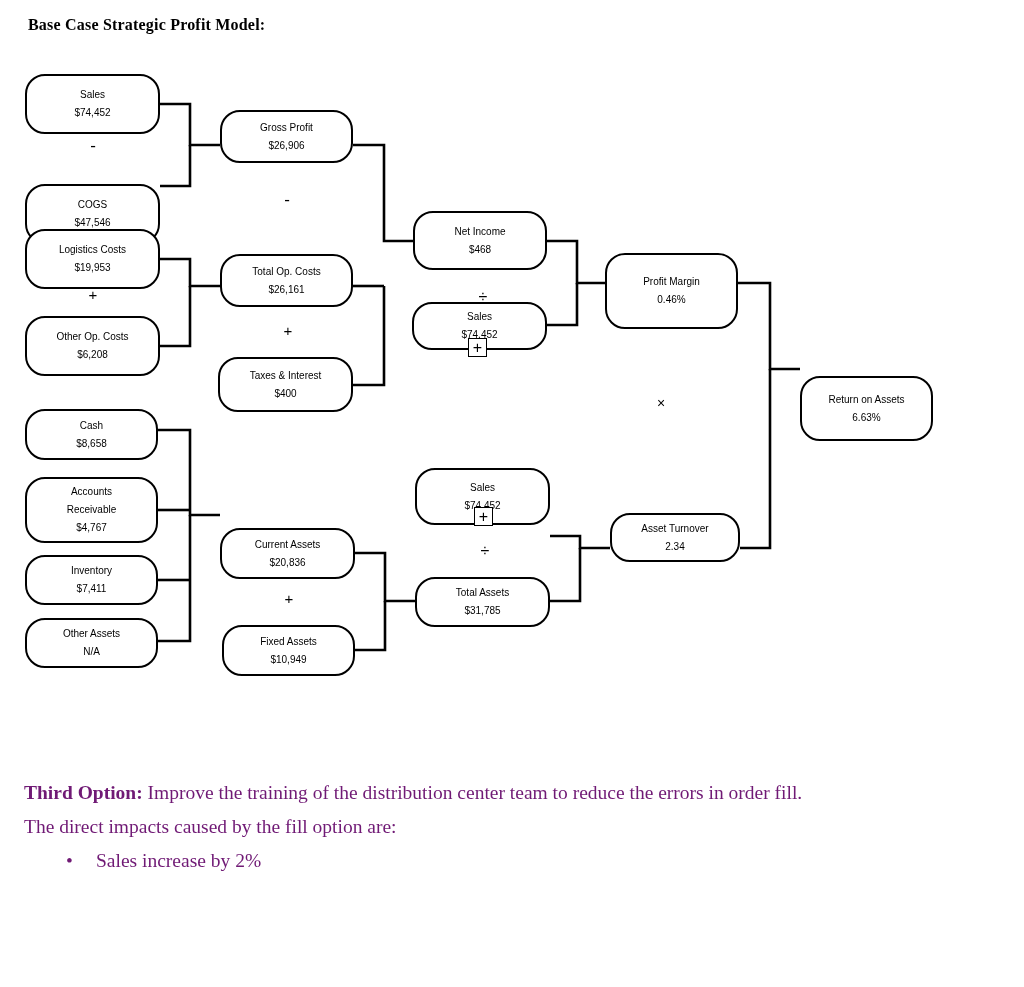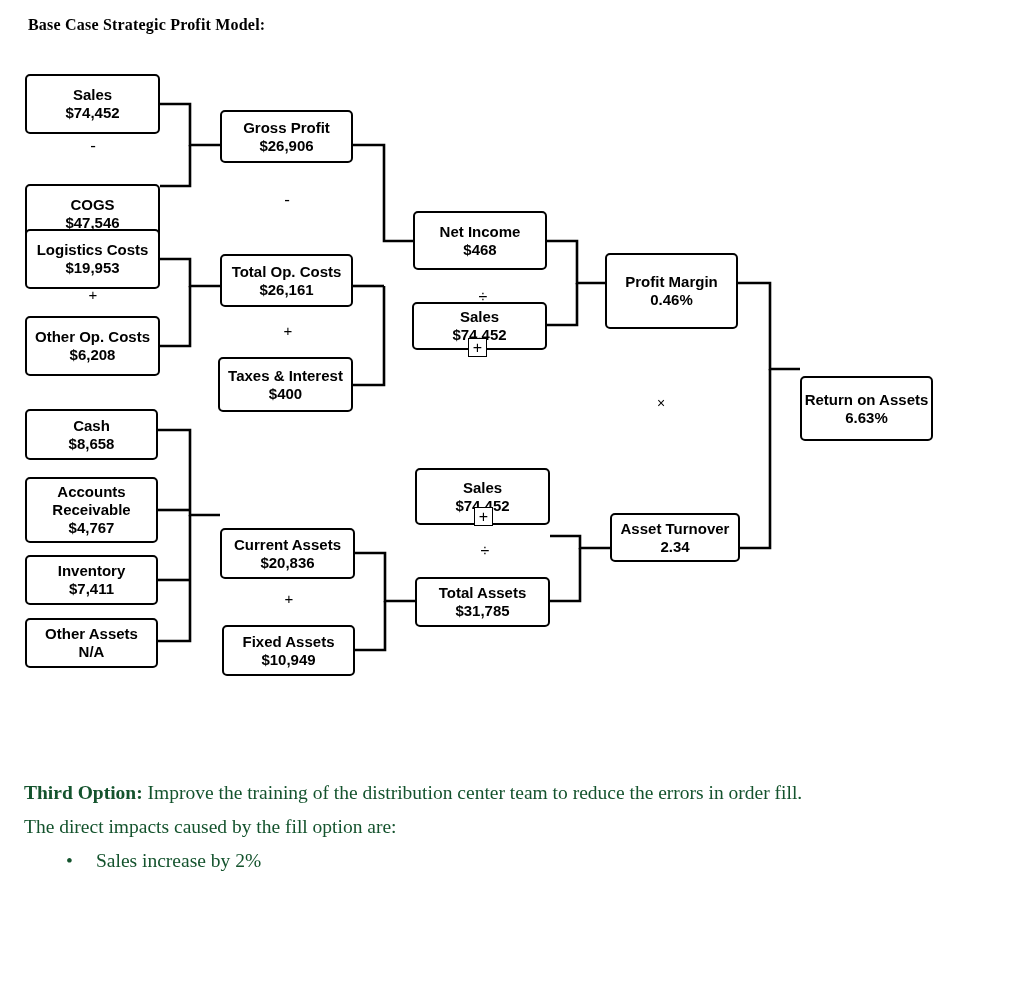--- a/index.html
+++ b/index.html
@@ -35,32 +35,31 @@
   }
   #diagram svg {
     position: absolute;
     left: 0;
     top: 0;
   }
   .node {
     position: absolute;
     box-sizing: border-box;
     border: 2.6px solid #000000;
-    border-radius: 5px;
+    border-radius: 20px;
     background: #ffffff;
     display: flex;
     flex-direction: column;
     align-items: center;
     justify-content: center;
     font-family: "Liberation Sans", sans-serif;
-    font-size: 15px;
+    font-size: 10px;
     line-height: 18px;
     text-align: center;
     z-index: 3;
-    font-weight: bold;
   }
   .node .n-label { display: block; }
   .node .n-value { display: block; }
   .op {
     position: absolute;
     font-family: "Liberation Sans", sans-serif;
     font-size: 15px;
     line-height: 16px;
     text-align: center;
     z-index: 2;
@@ -86,21 +85,21 @@
     line-height: 16px;
   }
   #body-text {
     position: absolute;
     left: 24px;
     top: 776px;
     width: 950px;
     font-family: "Liberation Serif", serif;
     font-size: 19.5px;
     line-height: 34px;
-    color: #14532d;
+    color: #701a75;
   }
   #body-text b { font-weight: bold; }
   .bullet-row {
     display: flex;
     margin-top: 0px;
   }
   .bullet-dot {
     width: 72px;
     text-align: left;
     padding-left: 42px;

